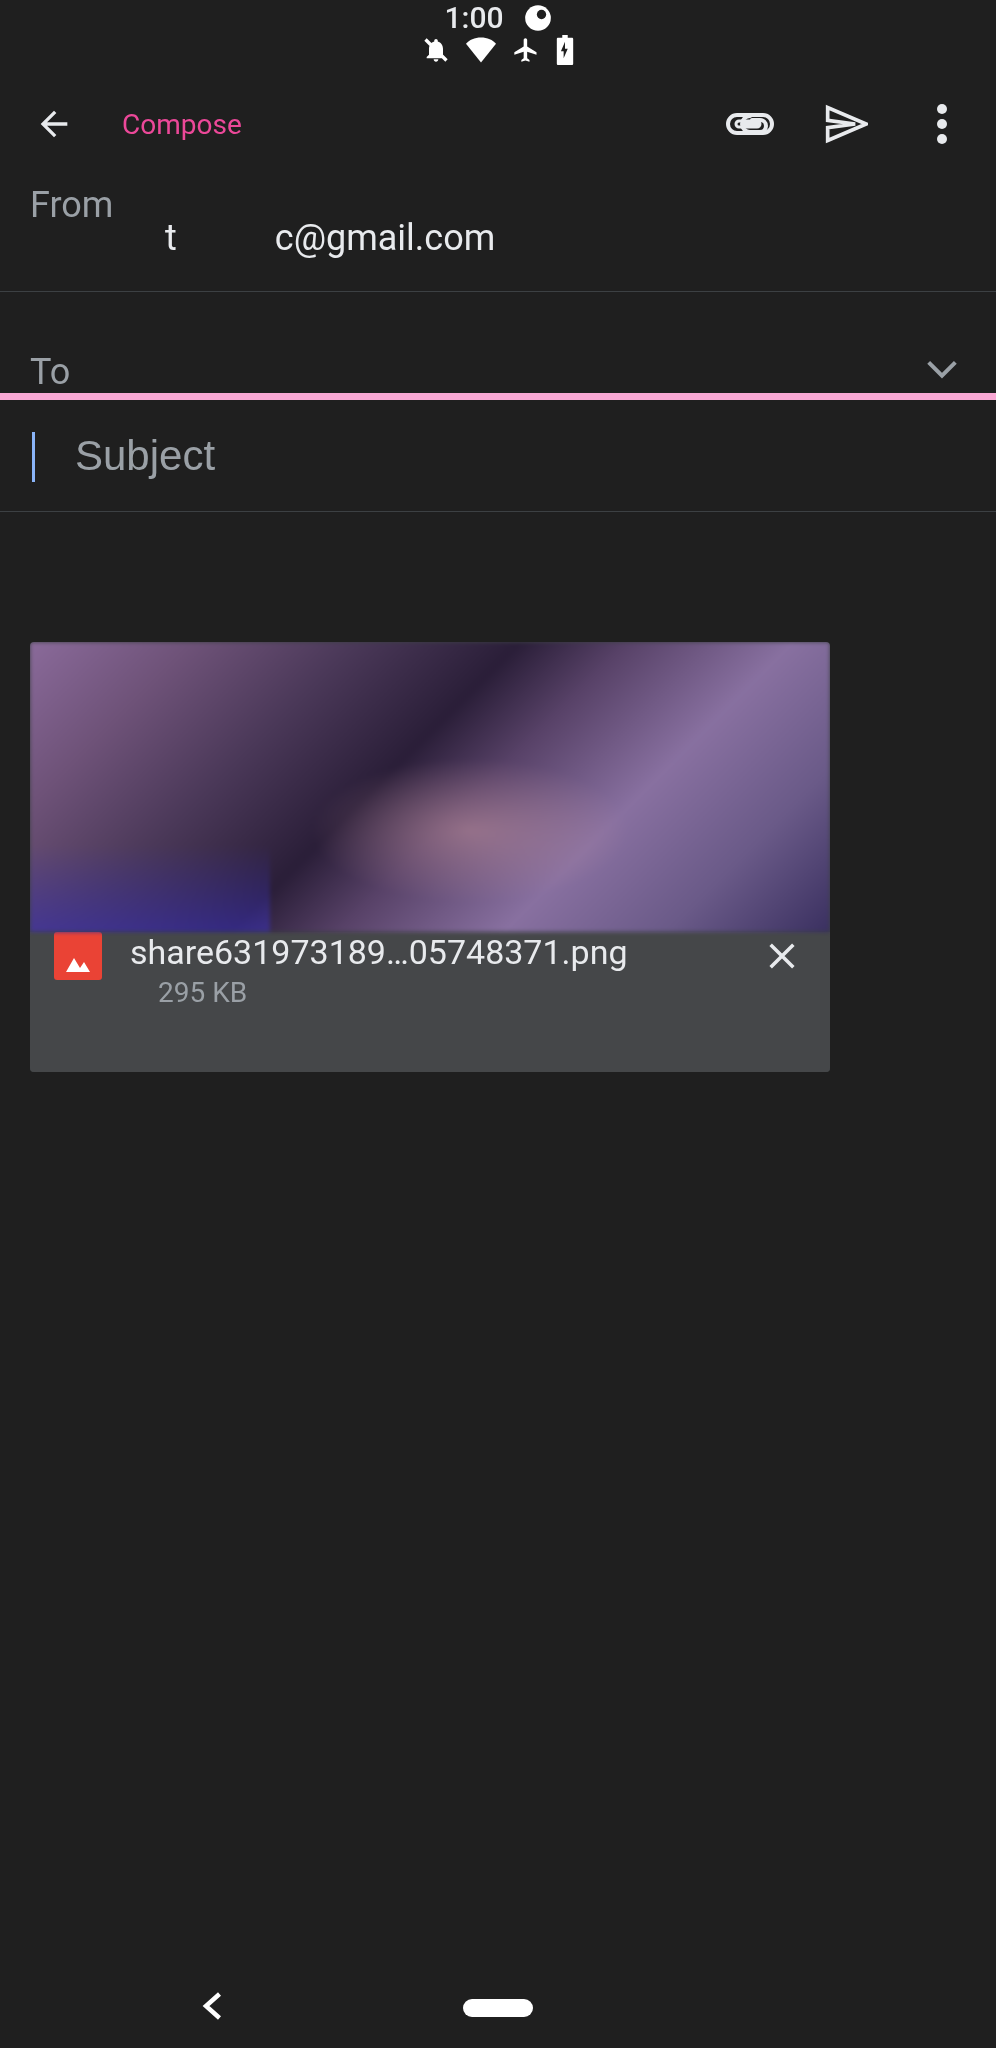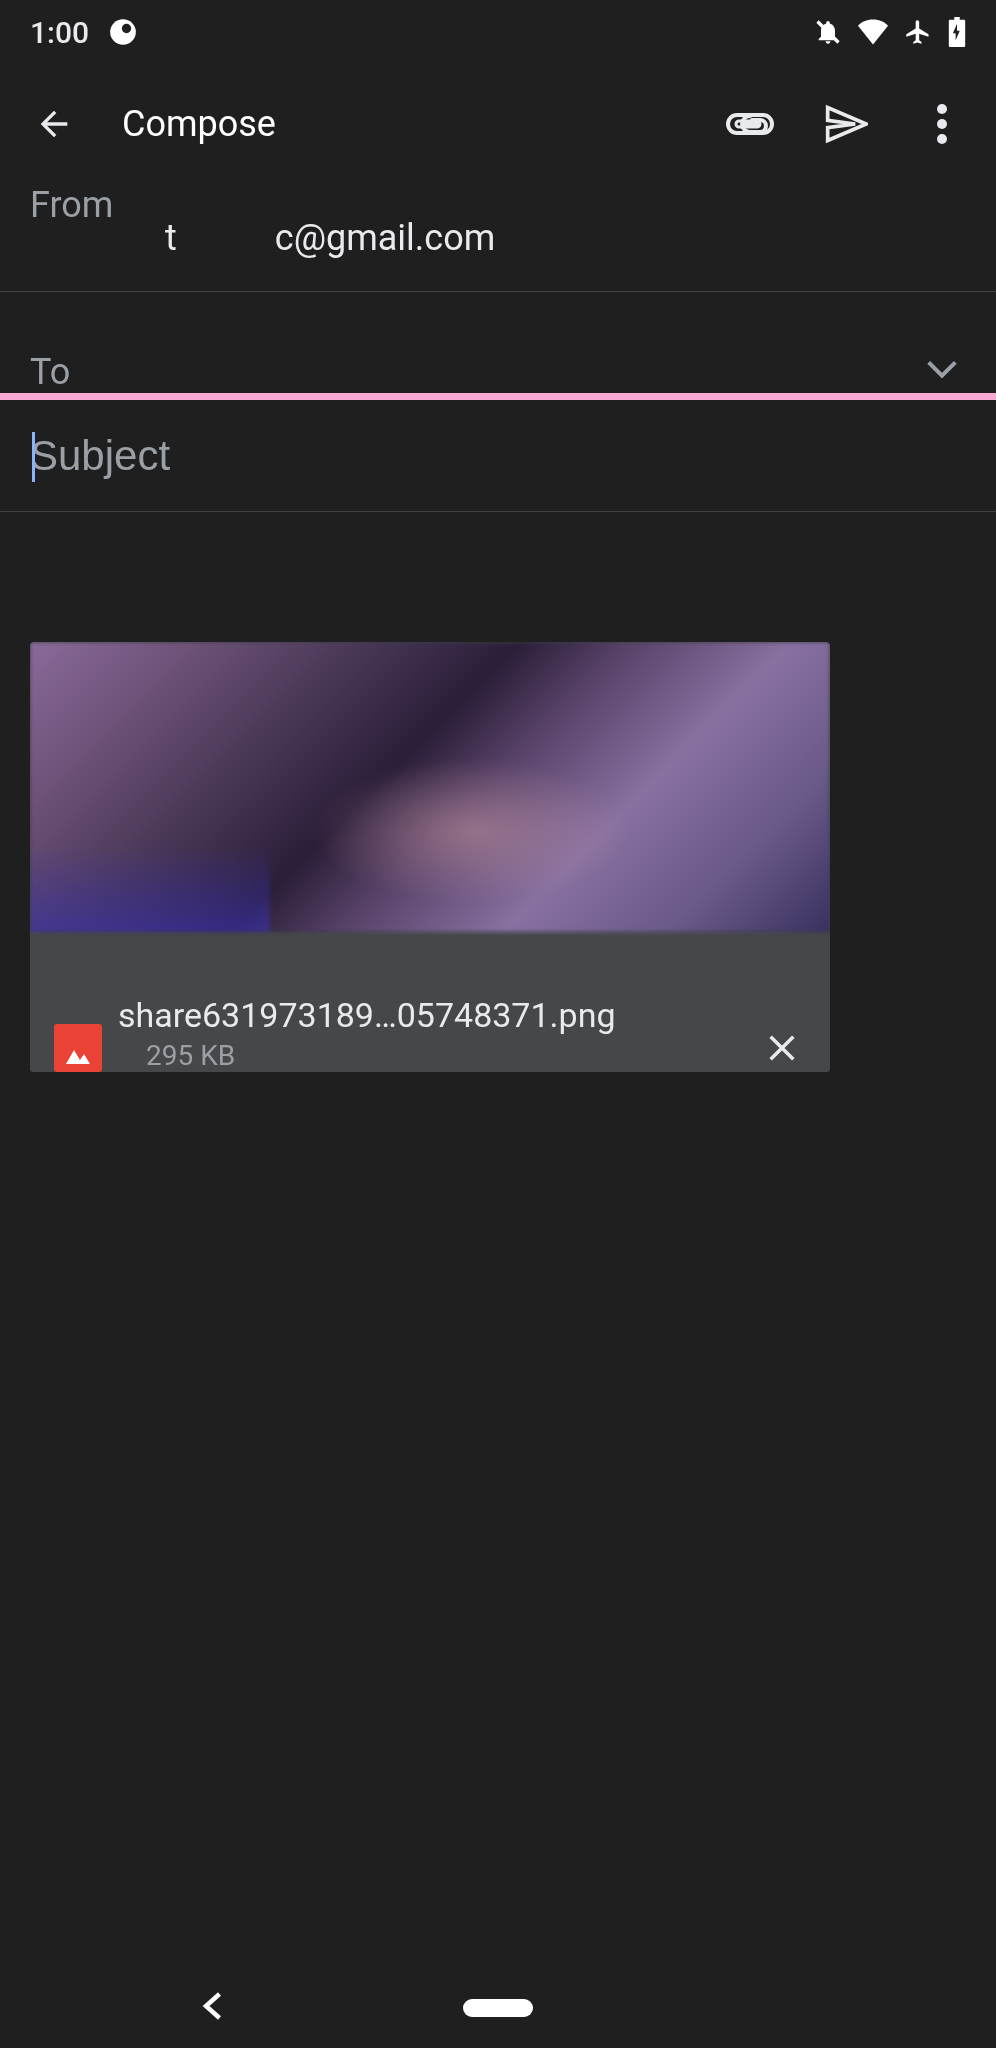--- a/index.html
+++ b/index.html
@@ -17,20 +17,21 @@
       overflow: hidden;
     }
     .status-bar {
       height: 64px;
       display: flex;
       justify-content: space-between;
       align-items: center;
       padding: 0 30px;
       font-size: 30px;
       font-weight: 500;
+      flex-direction: column;
     }
     .status-left {
       display: flex;
       align-items: center;
       gap: 20px;
     }
     .status-right {
       display: flex;
       align-items: center;
       gap: 16px;
@@ -42,23 +43,23 @@
     }
     .app-bar {
       height: 120px;
       display: flex;
       align-items: center;
       padding: 0 30px;
       gap: 44px;
     }
     .app-bar-title {
       flex: 1;
-      font-size: 36px;
+      font-size: 28px;
       font-weight: 400;
-      color: #ffffff;
+      color: #ec4899;
     }
     .app-bar-actions {
       display: flex;
       align-items: center;
       gap: 48px;
     }
     .icon-btn {
       width: 48px;
       height: 48px;
       display: flex;
@@ -112,20 +113,21 @@
       border-bottom: 1px solid #3c4043;
       position: relative;
     }
     .subject-input {
       width: 100%;
       background: transparent;
       border: none;
       outline: none;
       color: #e8eaed;
       font-size: 42px;
+      margin-left: 45px;
     }
     .subject-input::placeholder {
       color: #9aa0a6;
     }
     .cursor {
       position: absolute;
       left: 32px;
       top: 32px;
       width: 3px;
       height: 50px;
@@ -166,23 +168,23 @@
       position: absolute;
       bottom: 0;
       left: 0;
       width: 30%;
       height: 30%;
       background: linear-gradient(to top, rgba(60,50,180,0.6), transparent);
     }
     .attachment-info {
       height: 140px;
       display: flex;
-      align-items: flex-end;
+      align-items: flex-start;
       padding: 0 24px;
-      gap: 16px;
+      gap: 28px;
       background: #454749;
     }
     .attachment-type-icon {
       width: 48px;
       height: 48px;
       background: #ea4335;
       border-radius: 3px;
       display: flex;
       align-items: flex-end;
       justify-content: center;

